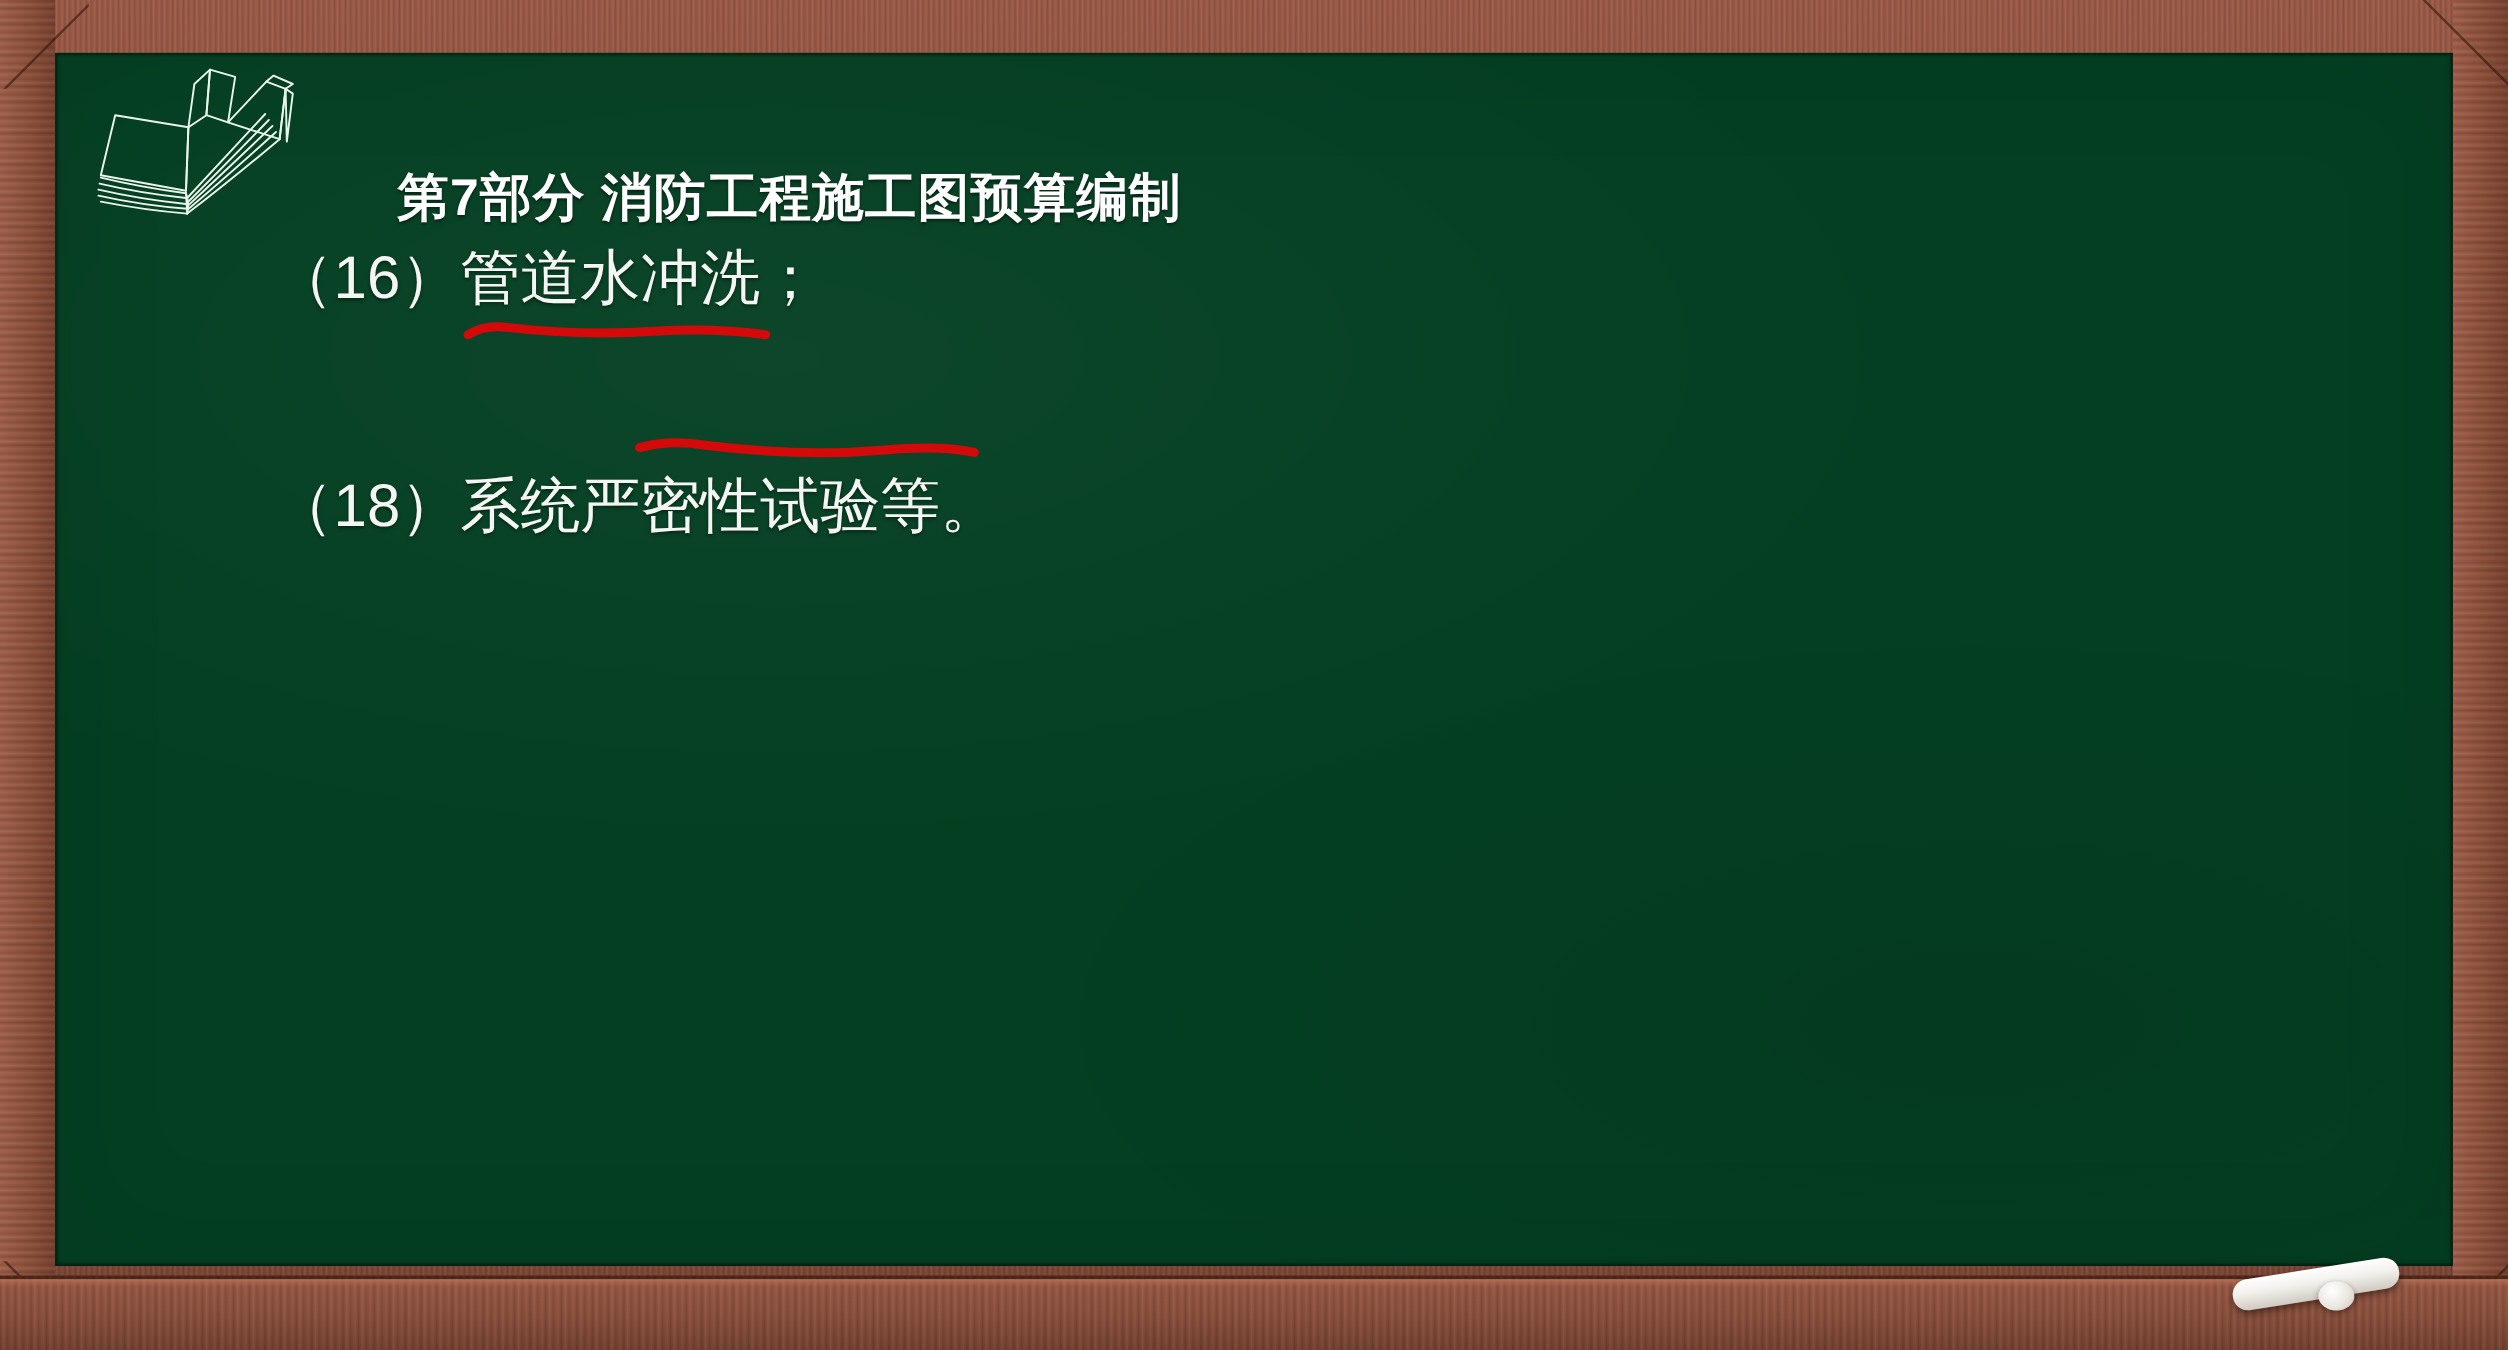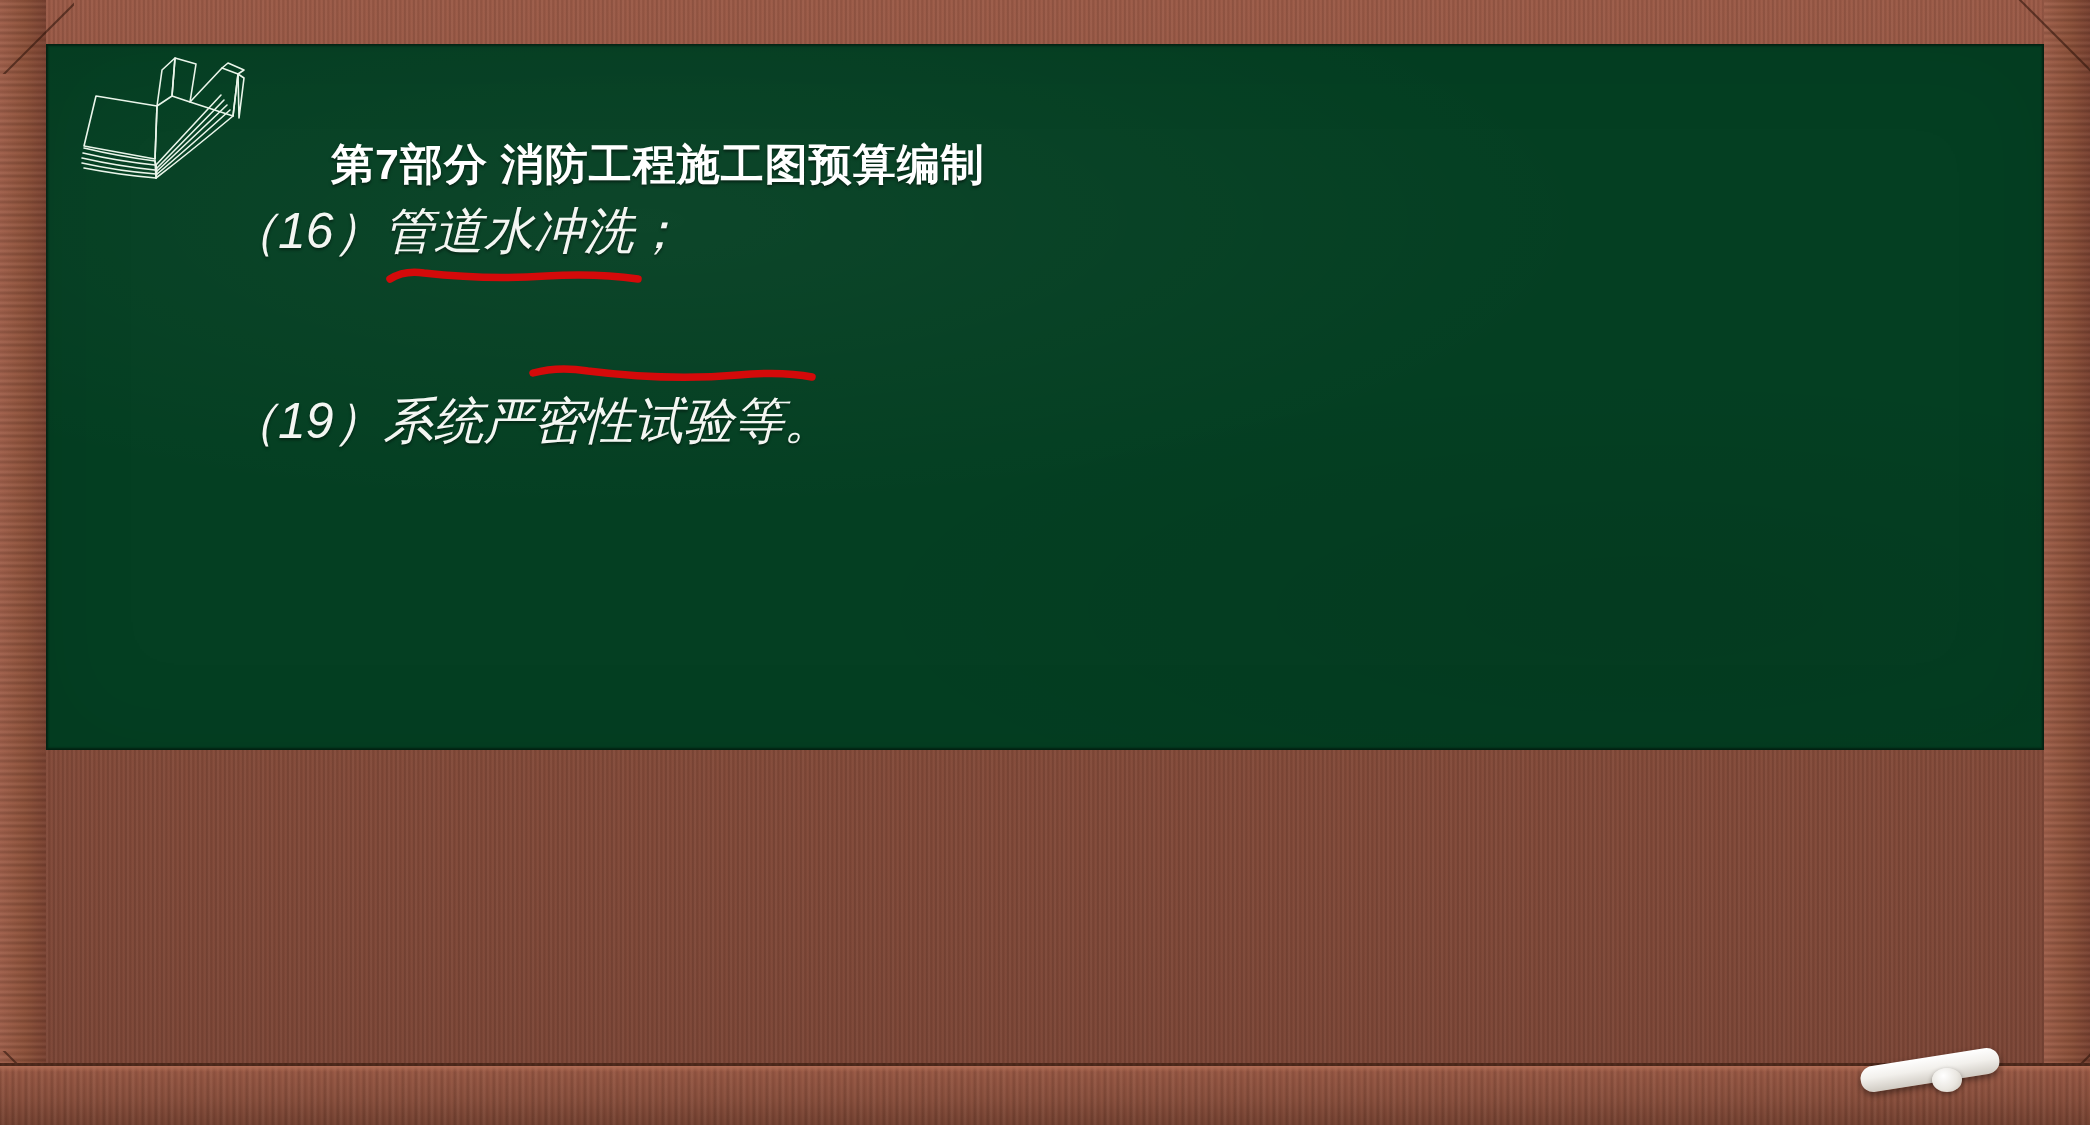--- a/index.html
+++ b/index.html
@@ -105,21 +105,21 @@
     height: 6px;
     background: linear-gradient(180deg, #b06d55 0%, rgba(176,109,85,0) 100%);
   }
 
   
   .board {
     position: absolute;
     left: 46px;
     top: 44px;
     width: 1998px;
-    height: 706px;
+    height: 1011px;
     background: #043f22;
     box-shadow:
       inset 0 0 2px 2px rgba(0,0,0,0.45),
       inset 0 0 90px 20px rgba(0,0,0,0.06);
     overflow: hidden;
   }
   .board-sheen {
     position: absolute;
     inset: 0;
     background:
@@ -149,21 +149,20 @@
     white-space: nowrap;
     text-shadow: 0 2px 3px rgba(0,0,0,0.5);
   }
 
   
   .lines {
     position: absolute;
     left: 182px;
     top: 152px;
     width: 1700px;
-    font-style: italic;
   }
   .line {
     position: relative;
     font-size: 50px;
     color: #f3f6f2;
     line-height: 1.0;
     height: 95px;
     white-space: nowrap;
     text-shadow: 0 2px 3px rgba(0,0,0,0.45);
   }
@@ -261,21 +260,21 @@
         </svg>
       </div>
 
       <div class="line">
         <svg class="underline-svg u2" width="290" height="26" viewBox="0 0 290 26">
           <path d="M5 12 Q30 5 60 10 Q140 20 210 14 Q255 10 284 16" fill="none" stroke="#d40a0a" stroke-width="7.5" stroke-linecap="round" stroke-linejoin="round"></path>
         </svg>
       </div>
 
       <div class="line">
-        <span class="line-text">（19）系统严密性试验等。</span>
+        <span class="line-text">（18）系统严密性试验等。</span>
       </div>
 
     </div>
   </div>
 
   <div class="ledge">
     <div class="ledge-lip"></div>
   </div>
 
   <div class="chalk-stick"></div>

